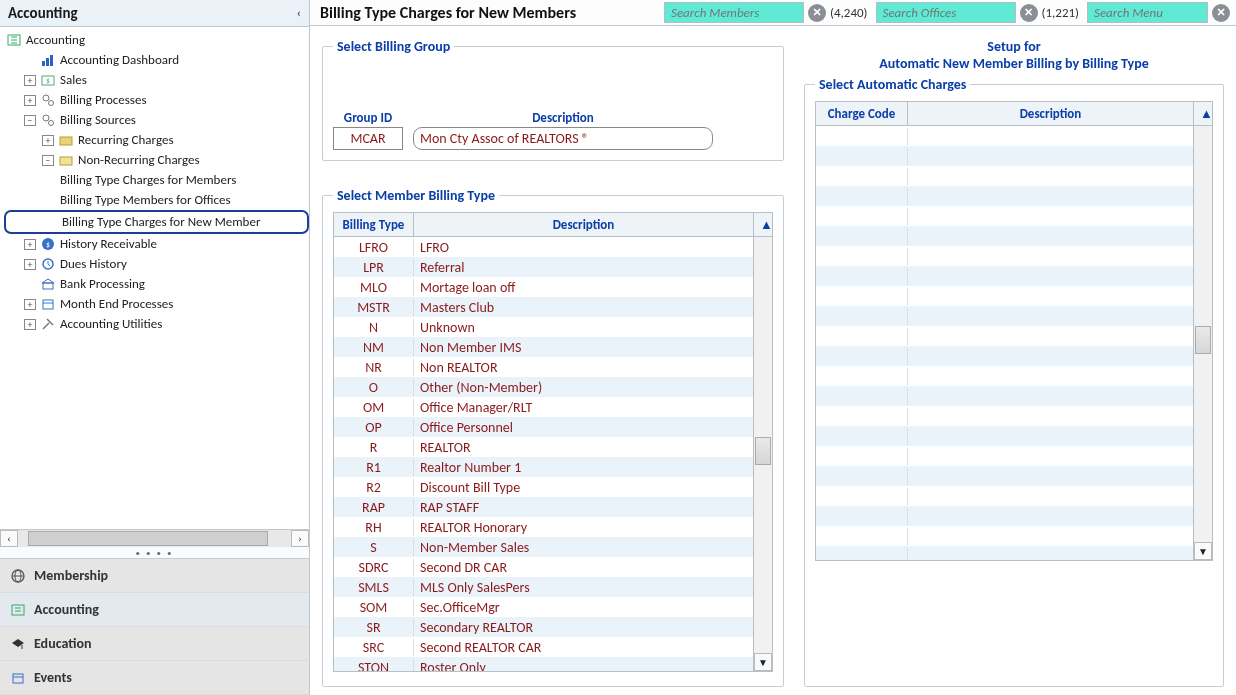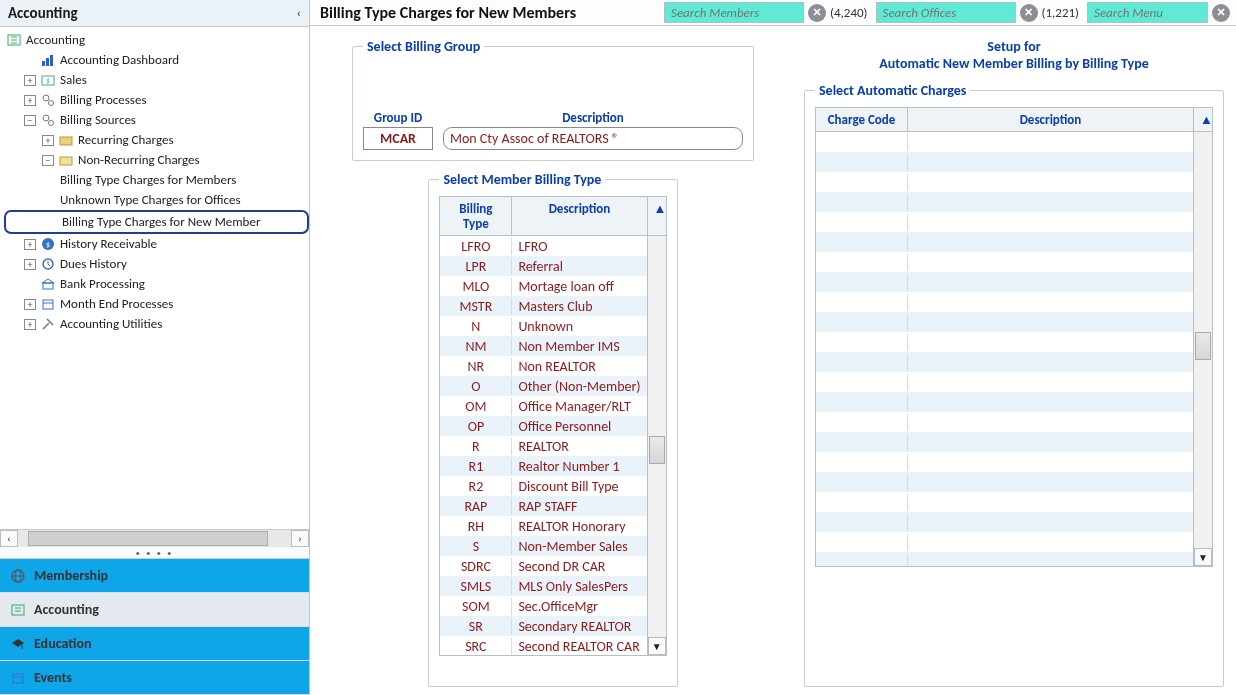--- a/index.html
+++ b/index.html
@@ -71,21 +71,21 @@
   .side-nav {
     border-top: 1px solid #c8cdd3;
   }
   .side-nav .item {
     display:flex; align-items:center; gap:8px;
     padding: 8px 10px;
     border-bottom: 1px solid #d8dde3;
     font-size: 14px;
     font-weight: 600;
     color: #333;
-    background: #0ea5e9;
+    background: #e5e5e5;
     cursor:pointer;
   }
   .side-nav .item.active { background:#e4e9ef; }
   .side-nav .ic { width:16px; height:16px; display:inline-flex;align-items:center;justify-content:center; font-size:14px;}
   
   .main {
     flex: 1;
     display: flex;
     flex-direction: column;
     overflow: hidden;
@@ -123,58 +123,58 @@
     cursor:pointer;
   }
   .scount { font-size:13px; color:#333; }
   .content {
     flex:1;
     padding: 8px 12px 8px 12px;
     display:flex;
     gap: 20px;
     overflow:hidden;
   }
-  .leftcol { flex: 1; display:flex; flex-direction:column; gap:6px; min-width:0;align-items:center;}
-  .rightcol { width: 420px; display:flex; flex-direction:column; gap:6px;}
+  .leftcol { flex: 1; display:flex; flex-direction:column; gap:22px; min-width:0;}
+  .rightcol { width: 420px; display:flex; flex-direction:column; }
   fieldset {
     border: 1px solid #c8cdd3;
     border-radius: 2px;
     padding: 8px 10px 10px 10px;
     margin-top: 4px;
   }
   legend {
     color: #0a3ea8;
     font-weight: 700;
     font-size: 14px;
     padding: 0 4px;
   }
   .bg-row { display:flex; gap:10px; align-items:flex-end;}
   .bg-field { display:flex; flex-direction:column; align-items:center; }
   .bg-field .lbl { color:#0a3ea8; font-weight:600; font-size:13px; margin-bottom:2px;margin-top:47px;}
   .bg-field input {
     border:1px solid #888; padding:2px 6px; font-family:inherit; font-size:14px;
     color:#8a1b1b; text-align:center;
   }
-  .bg-field.gid input { width:70px; font-weight:700;}
+  .bg-field.gid input { width:70px; font-weight:400;}
   .bg-field.gdesc input { width:300px; text-align:left; color:#8a1b1b;border-radius:9px;}
   .setuphdr { text-align:center; color:#0a3ea8; font-weight:700; font-size:14px; padding:4px 0 0 0;}
   .tablewrap {
     border:1px solid #b7bfc7;
     display:flex; flex-direction:column;
     height: 460px;
   }
   .thead { display:flex; background:#eef3f8; border-bottom:1px solid #b7bfc7;}
   .thead .th { padding:4px 6px; font-weight:700; color:#0a3ea8; font-size:13px; text-align:center;}
   .tbody { flex:1; overflow:hidden; display:flex;}
   .rows { flex:1; overflow:hidden;}
   .row { display:flex; height:20px; align-items:center;}
   .row:nth-child(odd){ background:#fff;}
   .row:nth-child(even){ background:#eaf2fa;}
   .cell { padding:0 6px; font-size:14px; color:#8a1b1b;}
-  .btcol { width:72px; text-align:center; border-right:1px solid #d7dde3;}
+  .btcol { width:80px; text-align:center; border-right:1px solid #d7dde3;}
   .desccol { flex:1; }
   .th.btcol { border-right:1px solid #b7bfc7; }
   .th.scrollh { width:19px; border-left:1px solid #b7bfc7;}
   .vscroll {
     width:19px; border-left:1px solid #b7bfc7; background:#f1f1f1;
     display:flex; flex-direction:column; align-items:stretch;
   }
   .vscroll .arrow { height:18px; border:1px solid #bbb; background:#fafafa;
     display:flex;align-items:center;justify-content:center;font-size:10px; cursor:pointer;}
   .vscroll .track { flex:1; position:relative;}
@@ -282,21 +282,21 @@
         <span>Non-Recurring Charges</span>
       </div>
         </li>
       <li>
           <div class="node lvl3">
         <span>Billing Type Charges for Members</span>
       </div>
         </li>
       <li>
           <div class="node lvl3">
-        <span>Unknown Type Charges for Offices</span>
+        <span>Billing Type Members for Offices</span>
       </div>
         </li>
       <li>
           <div class="node lvl3 highlight">
         <span>Billing Type Charges for New Member</span>
       </div>
         </li>
       <li>
           <div class="node lvl1">
         <span class="tog">+</span>

